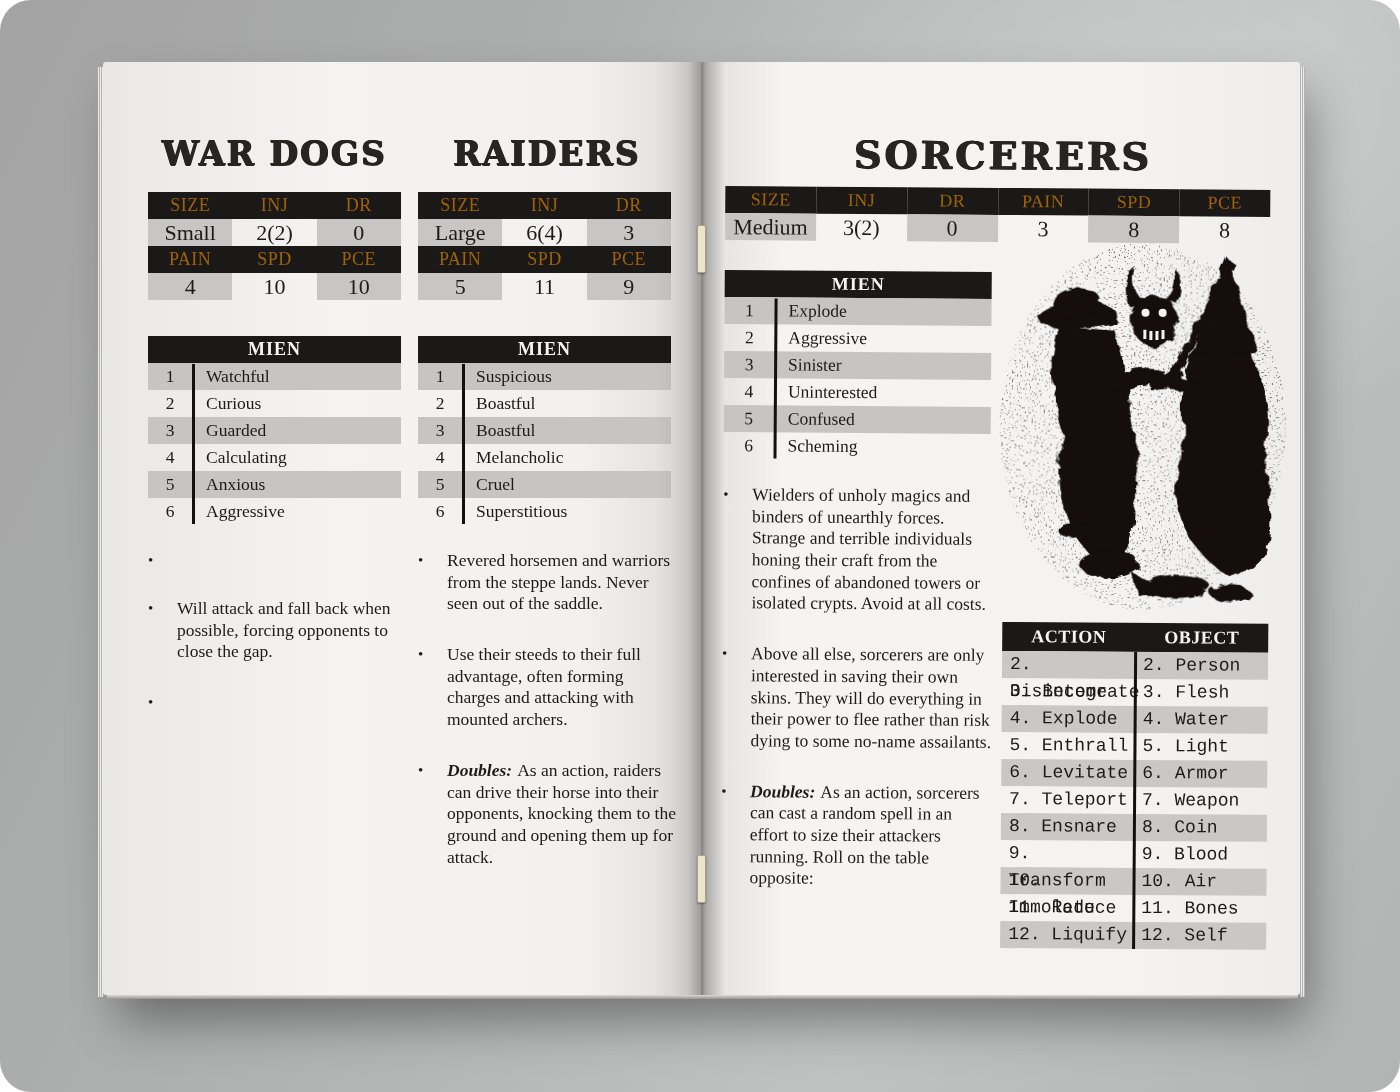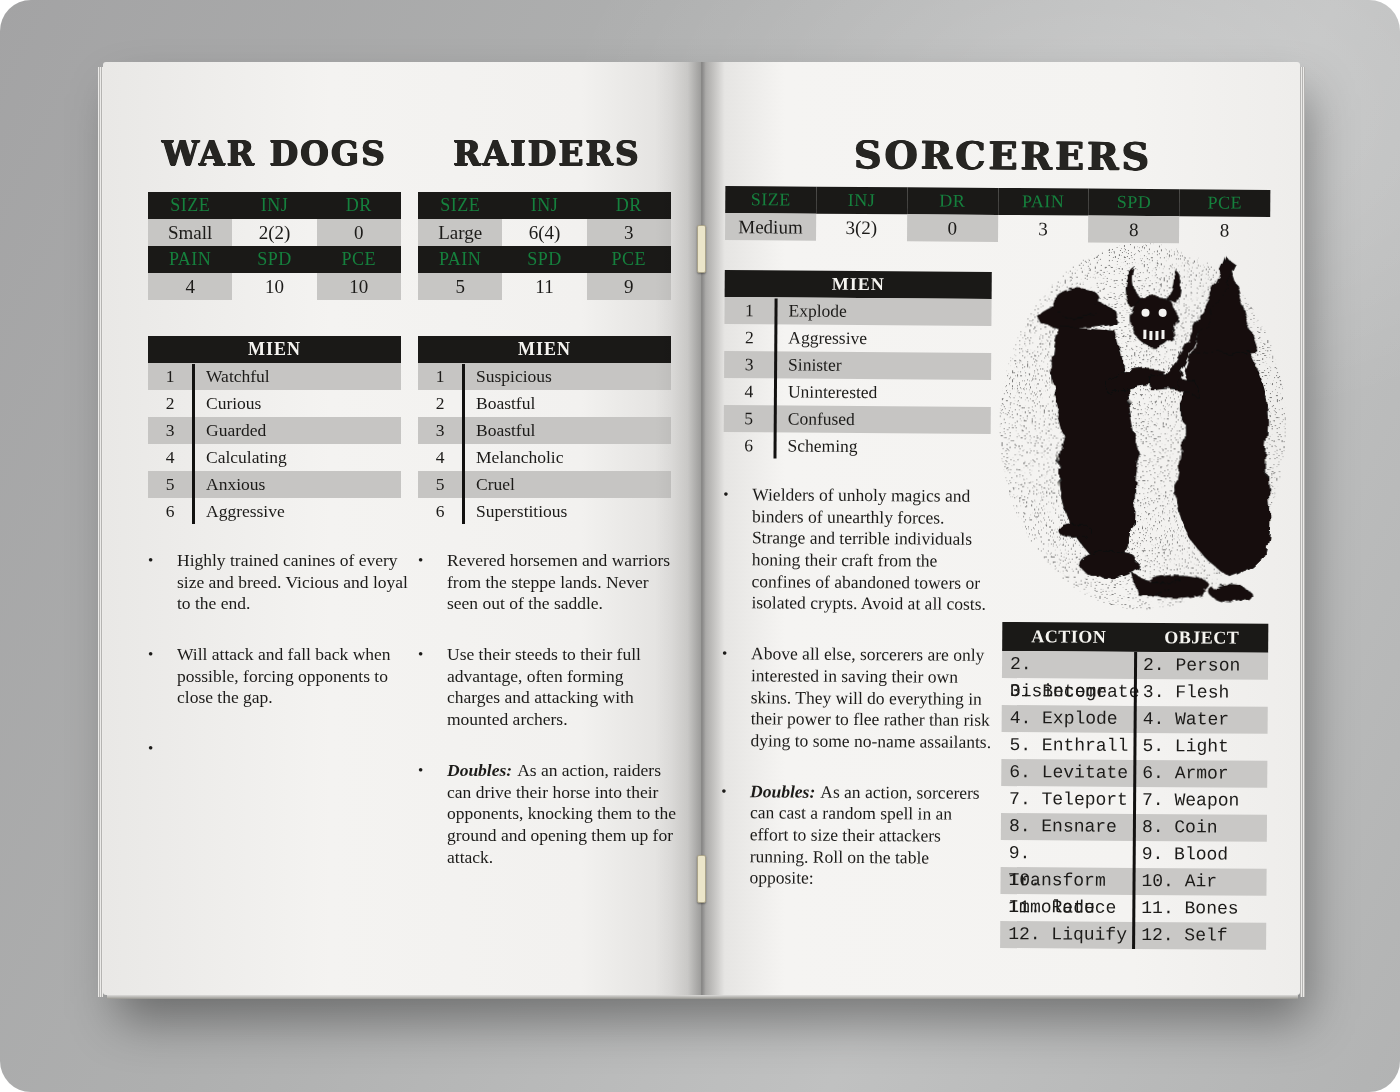--- a/index.html
+++ b/index.html
@@ -29,23 +29,23 @@
     background:repeating-linear-gradient(to right,#b5b4b2 0 1px,#ecebe9 1px 2px);}
   .edge-bottom{position:absolute;left:4px;right:2px;bottom:-4px;height:4px;
     background:linear-gradient(#dcdbd9,#96958f);}
   
   .title{position:absolute;text-align:center;font-family:"DejaVu Serif",serif;font-weight:800;
     letter-spacing:2px;color:#262522;
     text-shadow:0.7px 0 0 currentColor,-0.7px 0 0 currentColor,0 0.5px 0 currentColor;}
   .stat{position:absolute;display:grid;}
   .stat3{grid-template-columns:repeat(3,1fr);grid-auto-rows:27px;}
   .stat6{grid-template-columns:repeat(6,1fr);grid-auto-rows:27px;}
-  .stat .h{background:#1a1917;color:#15803d;text-align:center;line-height:27px;
+  .stat .h{background:#1a1917;color:#a16207;text-align:center;line-height:27px;
     font-size:18px;letter-spacing:0.5px;}
-  .stat .v{text-align:center;line-height:27px;font-size:19px;}
+  .stat .v{text-align:center;line-height:27px;font-size:22px;}
   .stat .g{background:#c7c6c4;}
   .mien{position:absolute;}
   .mien-head{height:27px;background:#1a1917;color:#f5f4f0;text-align:center;
     font-weight:700;font-size:18px;line-height:27px;letter-spacing:1px;}
   .mien-body{position:relative;}
   .mien-body:before{content:"";position:absolute;top:1px;bottom:1px;width:2.5px;background:#121110;}
   .mien .mrow{display:flex;align-items:center;height:27px;font-size:17.5px;}
   .mien .mrow.g{background:#c6c5c3;}
   .m44 .mien-body:before{left:44px;}
   .m44 .mn{width:44px;text-align:center;flex:none;}
@@ -138,21 +138,20 @@
             <div class="mrow">
                 <span class="mn">6</span>
                 <span class="ml">Aggressive</span>
               </div>
           </div>
         </div>
 
         <ul class="bullets">
           <li>
               <span class="dot">•</span>
-              <p><span class="pfx"></span><span>Highly trained canines of every size and breed. Vicious and loyal to the end.</span></p>
             </li>
           <li>
               <span class="dot">•</span>
               <p><span class="pfx"></span><span>Will attack and fall back when possible, forcing opponents to close the gap.</span></p>
             </li>
           <li>
               <span class="dot">•</span>
             </li>
         </ul>
       </section>

